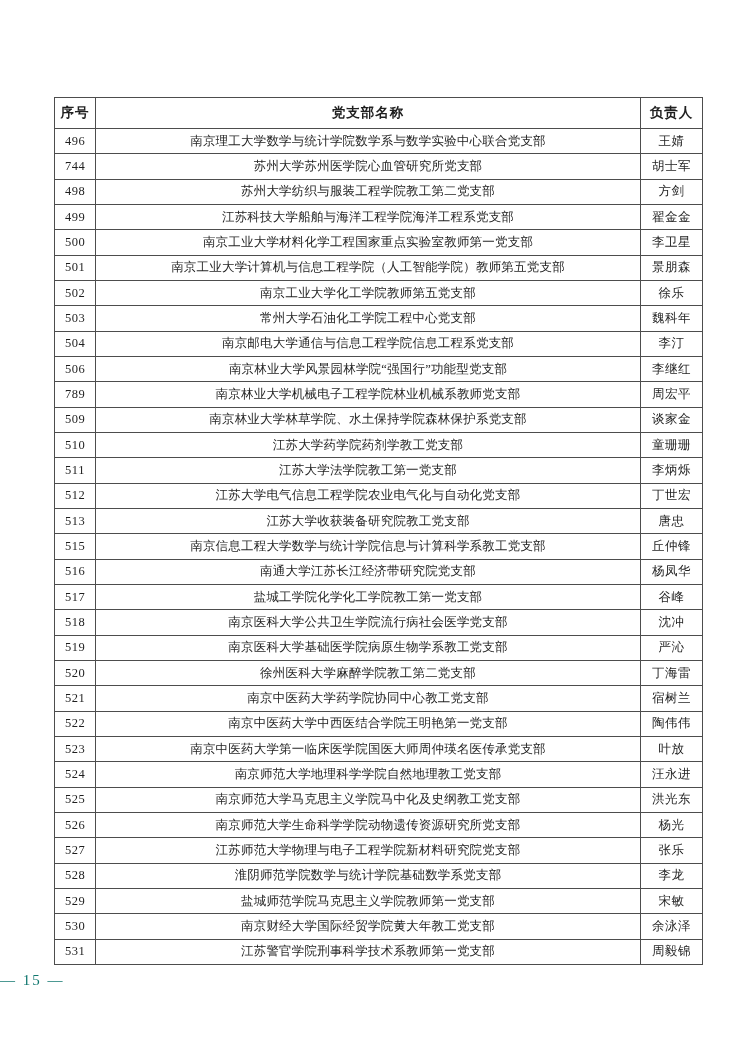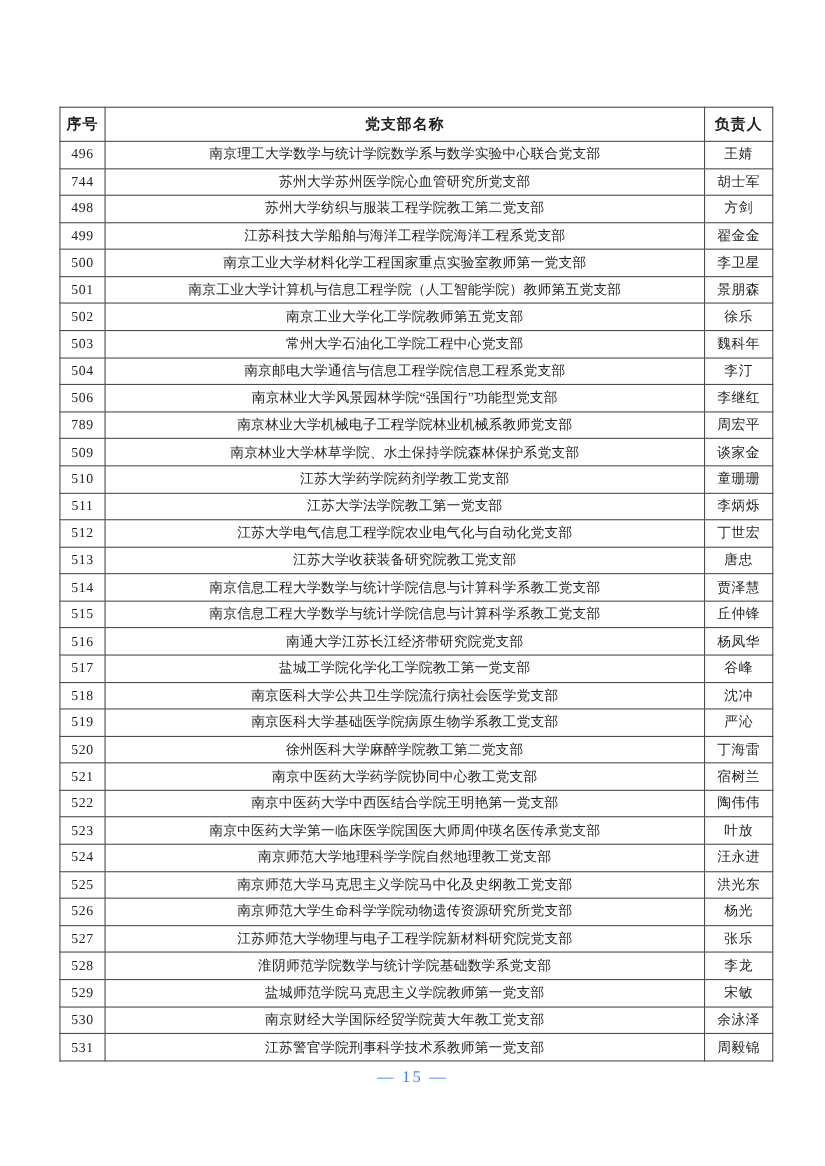--- a/index.html
+++ b/index.html
@@ -53,23 +53,22 @@
     letter-spacing: 0.2px;
   }
   td.cell-leader {
     letter-spacing: 0.5px;
   }
   .page-footer {
     position: absolute;
     top: 972px;
     left: 0;
     width: 750px;
-    text-align: center;
     font-size: 15px;
-    color: #3b82f6;
+    color: #0f766e;
     letter-spacing: 2px;
   }
 </style>
 </head>
 <body>
 
 <div class="page">
 
   <table class="roster">
     <colgroup>
@@ -176,25 +175,20 @@
       <td class="cell-name">江苏大学电气信息工程学院农业电气化与自动化党支部</td>
       <td class="cell-leader">丁世宏</td>
     </tr>
 
     <tr>
       <td class="cell-serial">513</td>
       <td class="cell-name">江苏大学收获装备研究院教工党支部</td>
       <td class="cell-leader">唐忠</td>
     </tr>
 
-    <tr>
-      <td class="cell-serial">514</td>
-      <td class="cell-name">南京信息工程大学数学与统计学院信息与计算科学系教工党支部</td>
-      <td class="cell-leader">贾泽慧</td>
-    </tr>
 
     <tr>
       <td class="cell-serial">515</td>
       <td class="cell-name">南京信息工程大学数学与统计学院信息与计算科学系教工党支部</td>
       <td class="cell-leader">丘仲锋</td>
     </tr>
 
     <tr>
       <td class="cell-serial">516</td>
       <td class="cell-name">南通大学江苏长江经济带研究院党支部</td>

